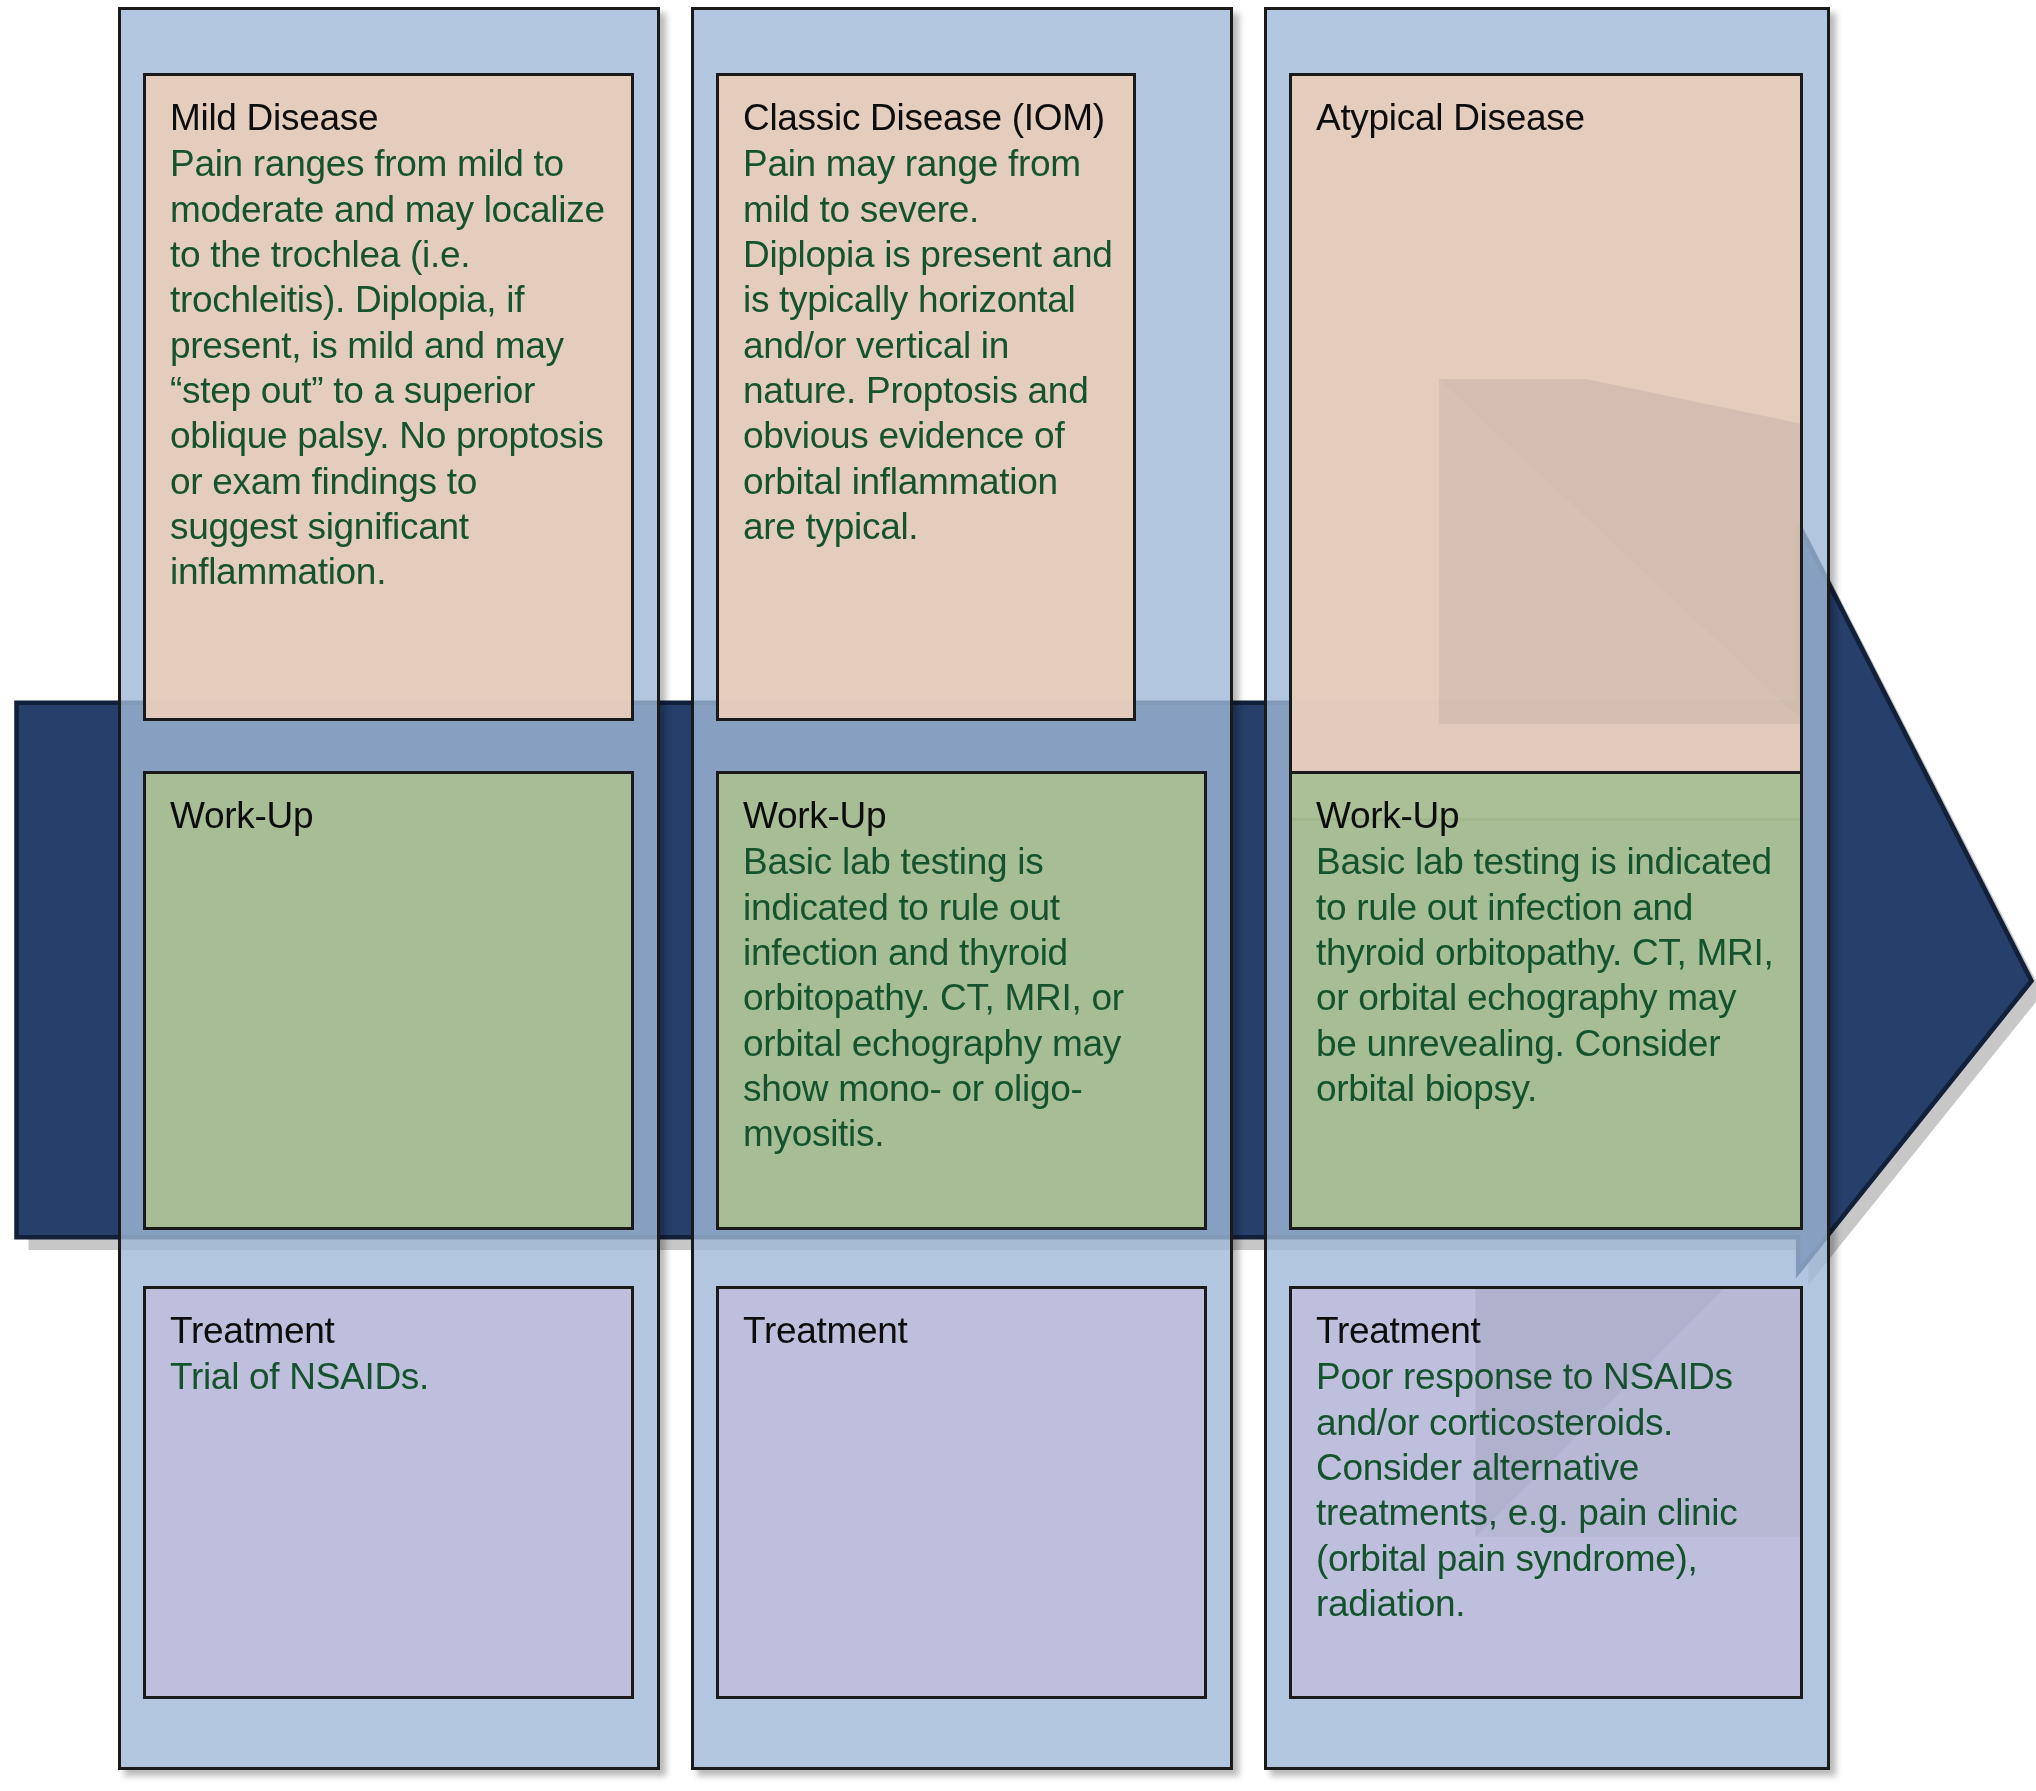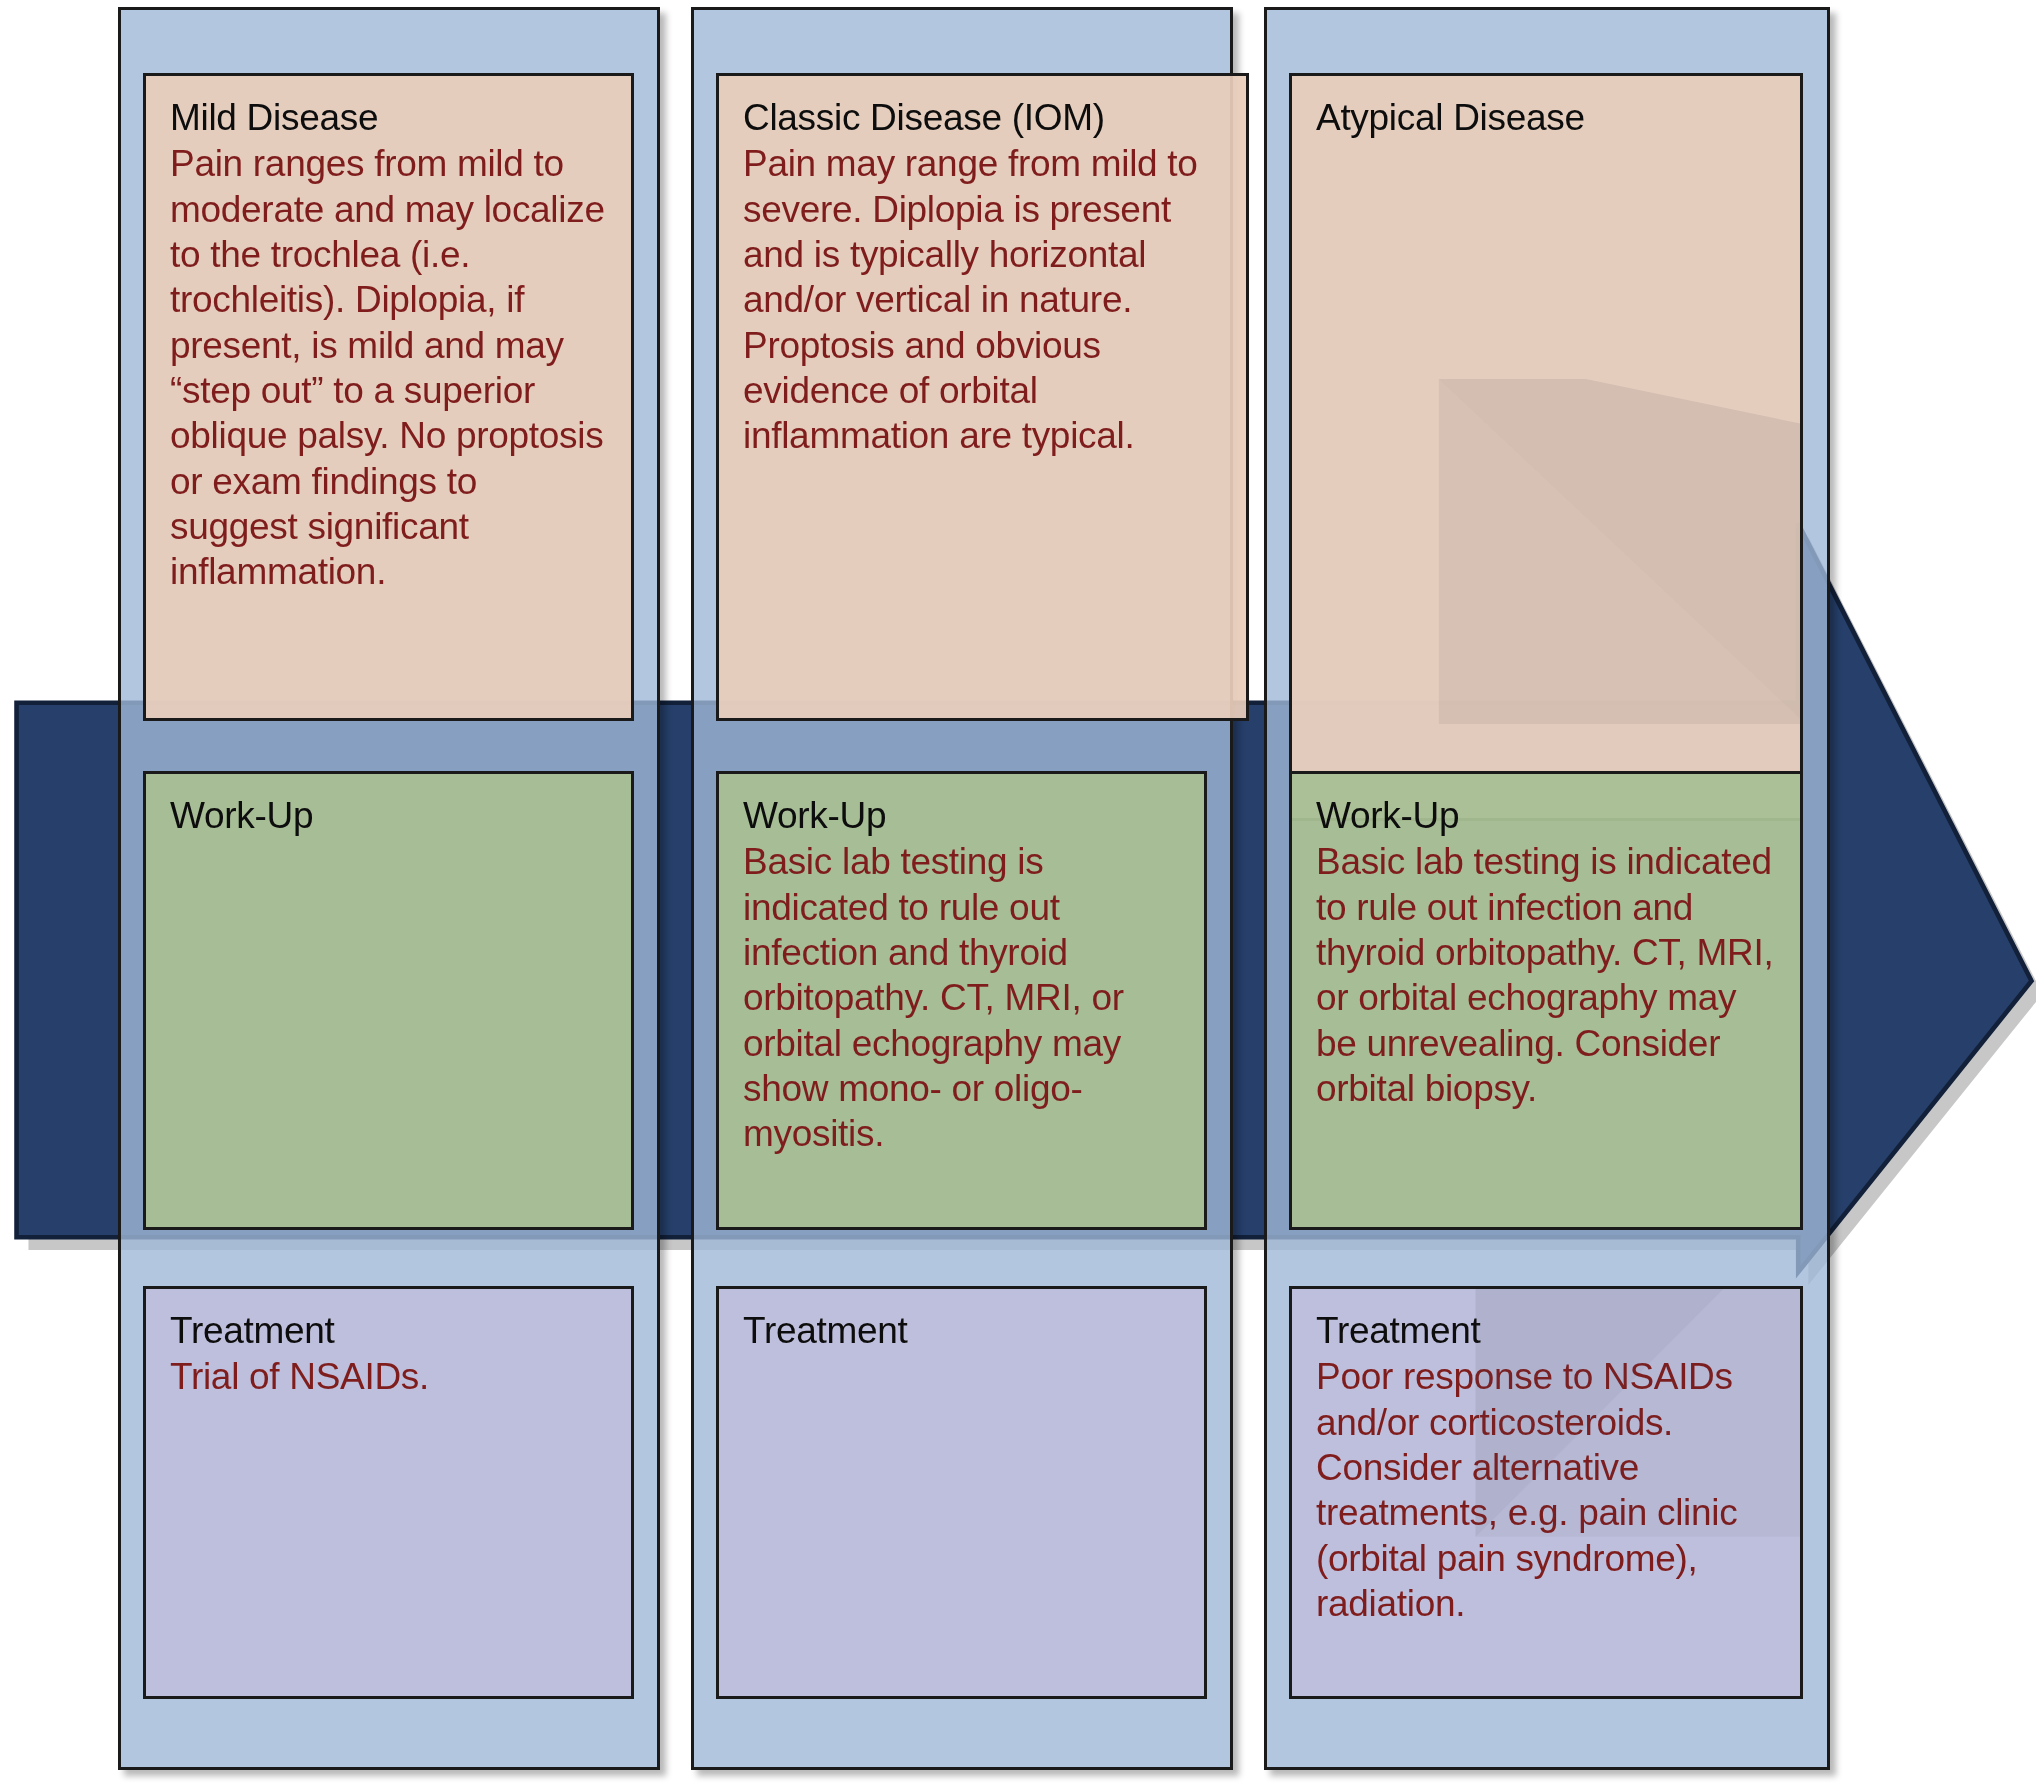--- a/index.html
+++ b/index.html
@@ -57,21 +57,21 @@
     font-size: 37px;
     line-height: 1.18;
     color: #0d0d0d;
     letter-spacing: -0.3px;
     display: block;
     margin-bottom: 1.8px;
   }
   .box .body {
     font-size: 37px;
     line-height: 1.225;
-    color: #7f1d1d;
+    color: #14532d;
     letter-spacing: -0.3px;
     display: block;
     white-space: pre-wrap;
   }
 
   
   .arrow-shade {
     position: absolute;
     z-index: 6;
     pointer-events: none;
@@ -102,21 +102,21 @@
 
   <div class="box workup" style="left:143px; top:771px; width:491px; height:459px;">
     <span class="title">Work-Up</span>
   </div>
 
   <div class="box treatment" style="left:143px; top:1286px; width:491px; height:413px;">
     <span class="title">Treatment</span>
     <span class="body">Trial of NSAIDs.</span>
   </div>
 
-  <div class="box disease" style="left:716px; top:73px; width:533px; height:648px;">
+  <div class="box disease" style="left:716px; top:73px; width:420px; height:648px;">
     <span class="title">Classic Disease (IOM)</span>
     <span class="body">Pain may range from mild to severe. Diplopia is present and is typically horizontal and/or vertical in nature. Proptosis and obvious evidence of orbital inflammation are typical.</span>
   </div>
 
   <div class="box workup" style="left:716px; top:771px; width:491px; height:459px;">
     <span class="title">Work-Up</span>
     <span class="body">Basic lab testing is indicated to rule out infection and thyroid orbitopathy. CT, MRI, or orbital echography may show mono- or oligo-myositis.</span>
   </div>
 
   <div class="box treatment" style="left:716px; top:1286px; width:491px; height:413px;">

